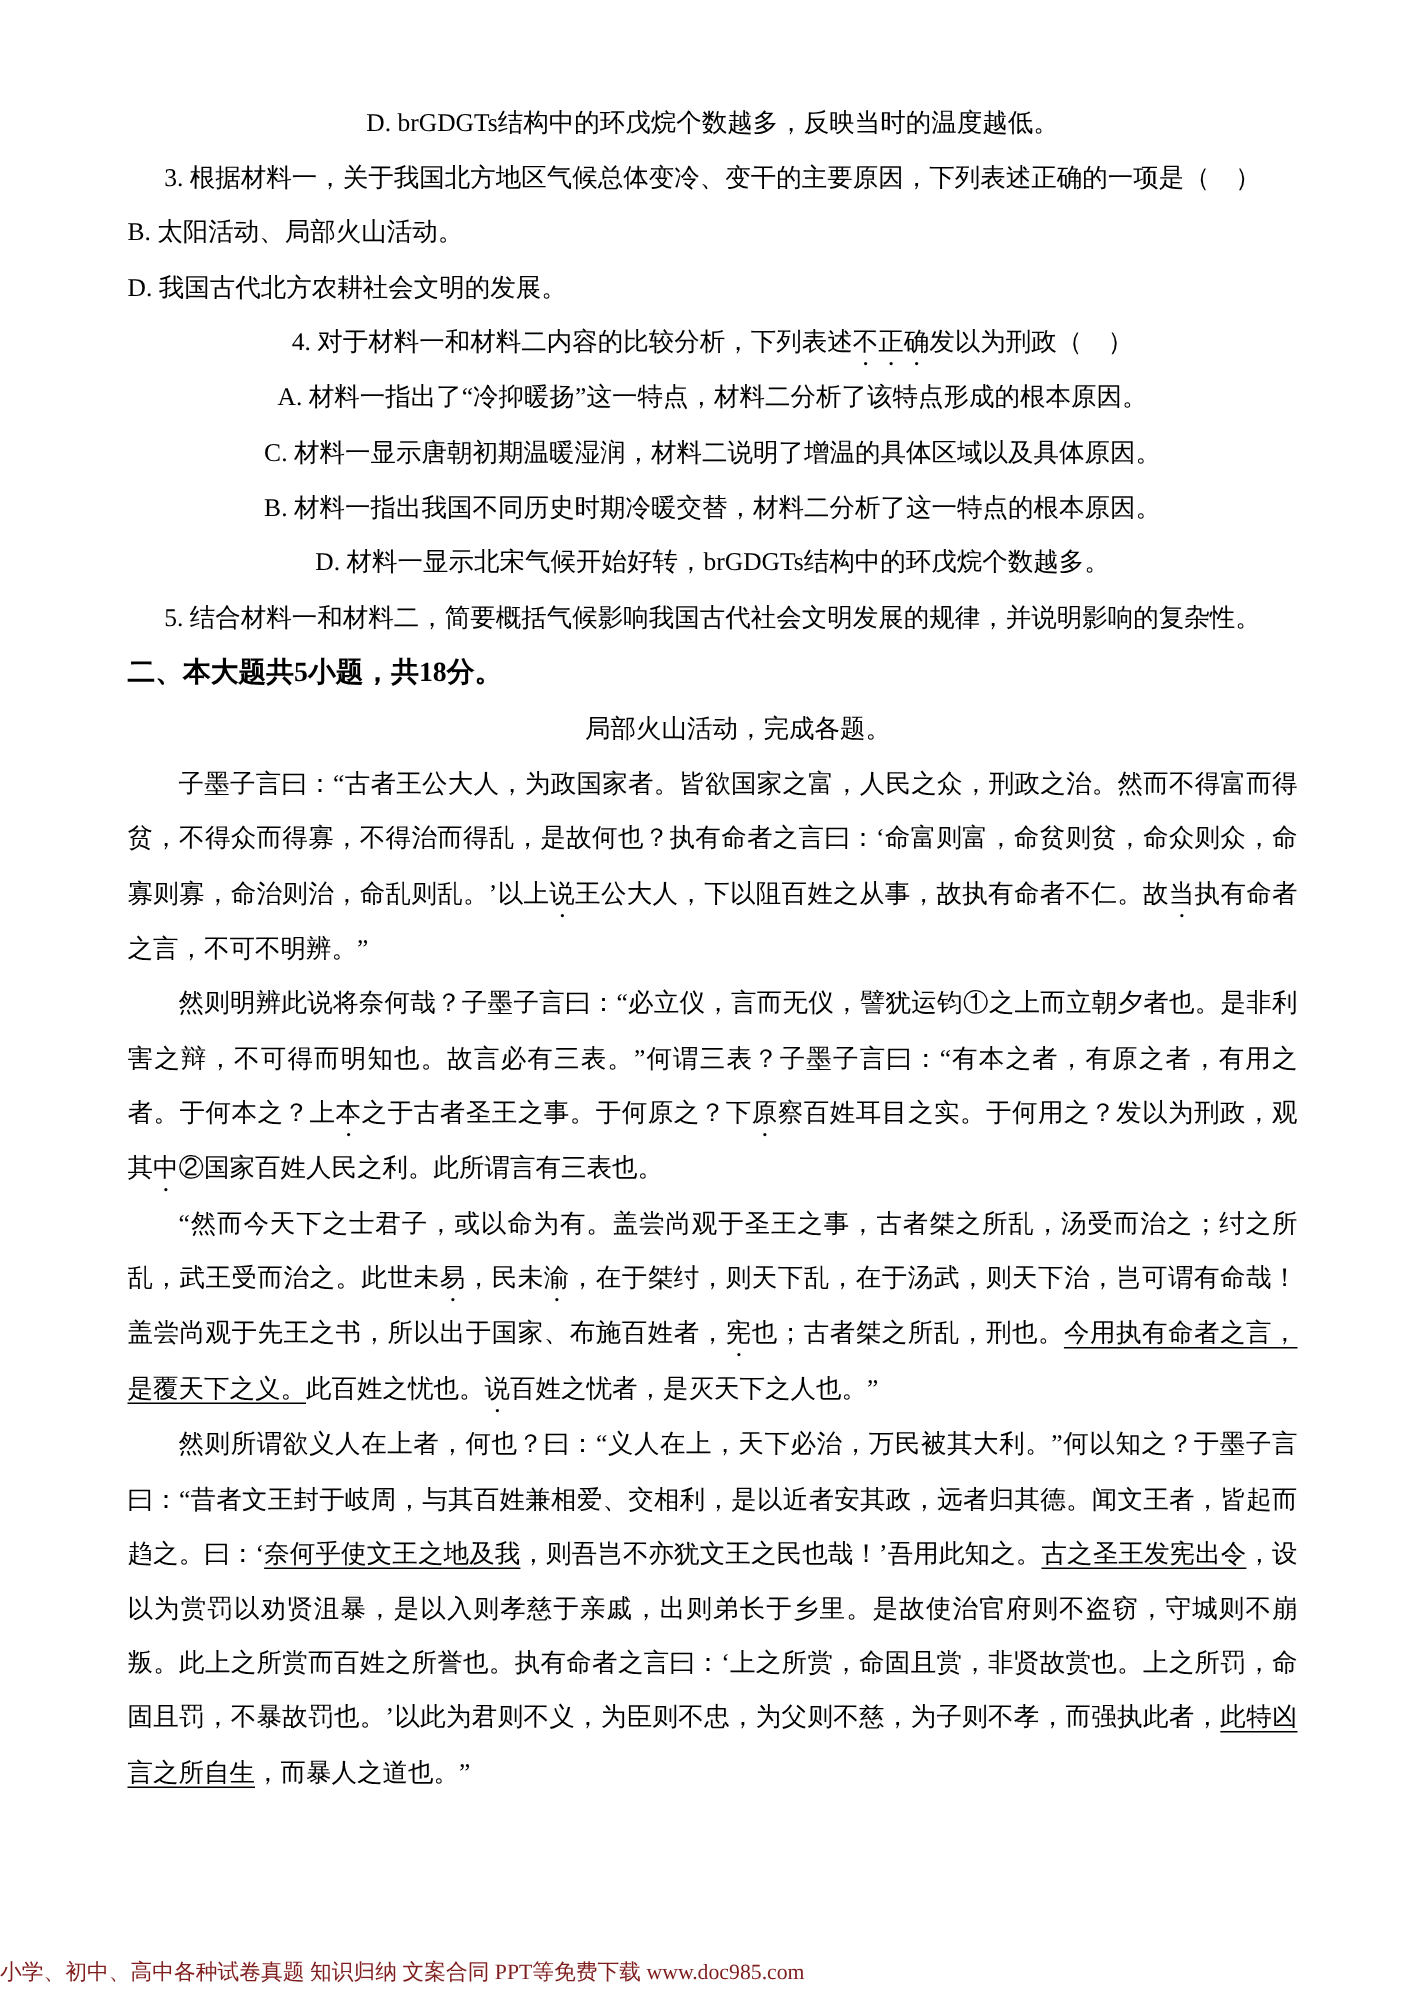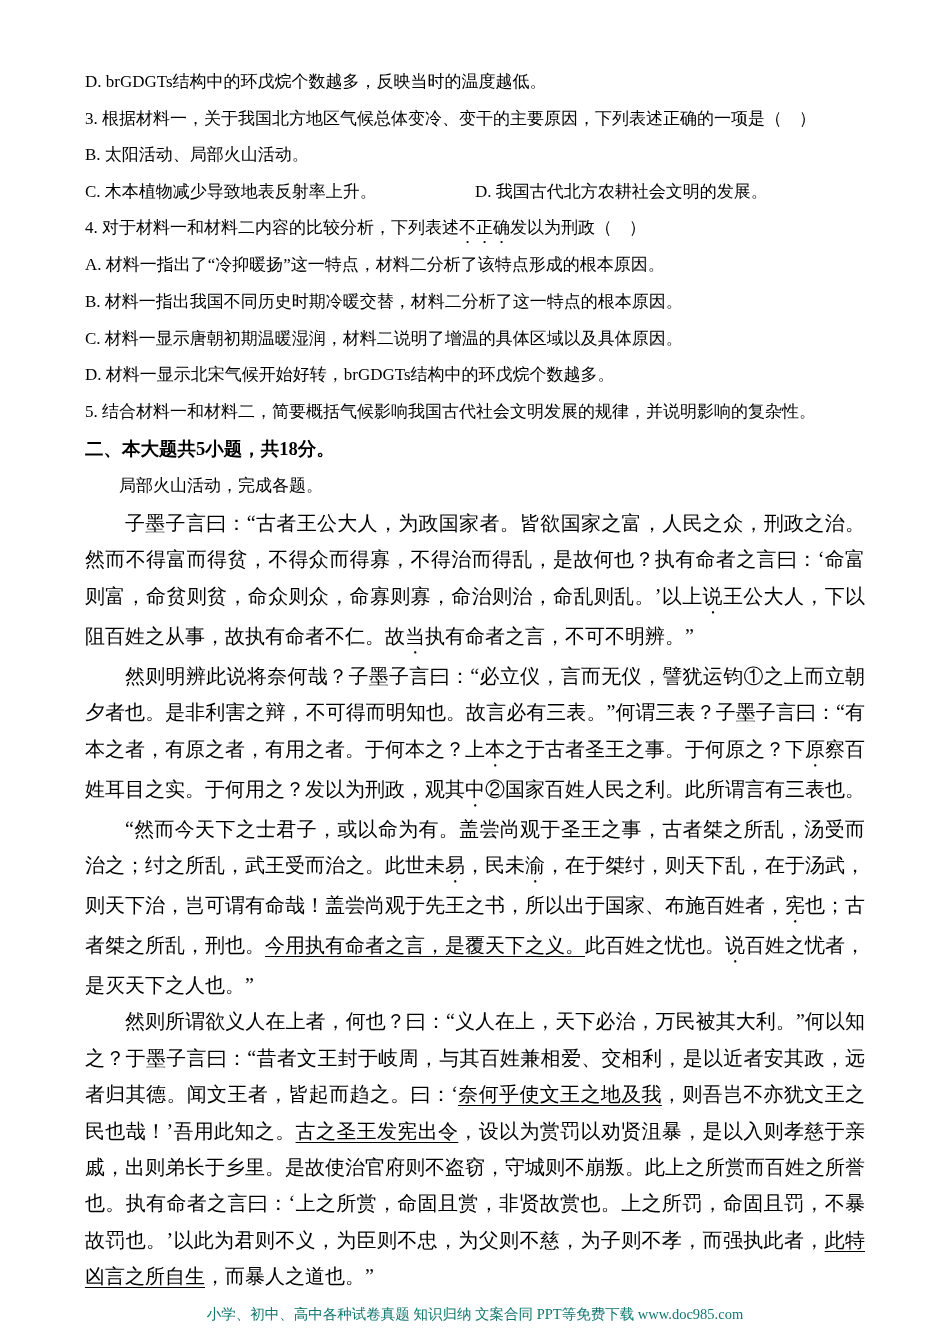--- a/index.html
+++ b/index.html
@@ -14,82 +14,81 @@
   }
   .content {
     padding: 64px 85px 0 85px;
     width: 780px;
   }
   .line {
     margin: 0;
     font-size: 17px;
     line-height: 36.6px;
     white-space: nowrap;
+    text-align: center;
   }
   .opt-row {
     display: flex;
     font-size: 17px;
     line-height: 36.6px;
   }
   .opt-left { width: 390px; }
   .section-heading {
     margin: 0;
     font-size: 18.5px;
     font-weight: bold;
     line-height: 38px;
   }
   .indent { text-indent: 2em; }
   .passage p {
     margin: 0;
-    font-size: 20px;
+    font-size: 17px;
     line-height: 36.4px;
     text-indent: 2em;
     text-align: justify;
   }
   .em-dot {
     -webkit-text-emphasis: filled dot;
     -webkit-text-emphasis-position: under;
     text-emphasis: filled dot;
     text-emphasis-position: under left;
   }
   .uline {
     text-decoration: underline;
     text-underline-offset: 4px;
     text-decoration-thickness: 1px;
   }
   .footer {
     position: absolute;
     left: 0;
     bottom: 20px;
     width: 100%;
-    text-align: center;
     font-size: 14.5px;
-    color: #0f766e;
+    color: #7f1d1d;
   }
 </style>
 </head>
 <body>
 
 <div class="content">
 
   <p class="line">D. brGDGTs结构中的环戊烷个数越多，反映当时的温度越低。</p>
 
   <p class="line">3. 根据材料一，关于我国北方地区气候总体变冷、变干的主要原因，下列表述正确的一项是（　）</p>
   <div class="opt-row">
     <span>B. 太阳活动、局部火山活动。</span>
   </div>
   <div class="opt-row">
-    <span class="opt-left">C. 木本植物减少导致地表反射率上升。</span>
     <span>D. 我国古代北方农耕社会文明的发展。</span>
   </div>
 
   <p class="line"><span>4. 对于材料一和材料二内容的比较分析，下列表述</span><span class="em-dot">不正确</span><span>发以为刑政（　）</span></p>
   <p class="line">A. 材料一指出了“冷抑暖扬”这一特点，材料二分析了该特点形成的根本原因。</p>
+  <p class="line">C. 材料一显示唐朝初期温暖湿润，材料二说明了增温的具体区域以及具体原因。</p>
   <p class="line">B. 材料一指出我国不同历史时期冷暖交替，材料二分析了这一特点的根本原因。</p>
-  <p class="line">C. 材料一显示唐朝初期温暖湿润，材料二说明了增温的具体区域以及具体原因。</p>
   <p class="line">D. 材料一显示北宋气候开始好转，brGDGTs结构中的环戊烷个数越多。</p>
 
   <p class="line">5. 结合材料一和材料二，简要概括气候影响我国古代社会文明发展的规律，并说明影响的复杂性。</p>
 
   <h2 class="section-heading">二、本大题共5小题，共18分。</h2>
   <p class="line indent">局部火山活动，完成各题。</p>
 
   <div class="passage">
     <p><span>子墨子言曰：“古者王公大人，为政国家者。皆欲国家之富，人民之众，刑政之治。然而不得富而得贫，不得众而得寡，不得治而得乱，是故何也？执有命者之言曰：‘命富则富，命贫则贫，命众则众，命寡则寡，命治则治，命乱则乱。’以上</span><span class="em-dot">说</span><span>王公大人，下以阻百姓之从事，故执有命者不仁。故</span><span class="em-dot">当</span><span>执有命者之言，不可不明辨。”</span></p>
     <p><span>然则明辨此说将奈何哉？子墨子言曰：“必立仪，言而无仪，譬犹运钧①之上而立朝夕者也。是非利害之辩，不可得而明知也。故言必有三表。”何谓三表？子墨子言曰：“有本之者，有原之者，有用之者。于何本之？上</span><span class="em-dot">本</span><span>之于古者圣王之事。于何原之？下</span><span class="em-dot">原</span><span>察百姓耳目之实。于何用之？发以为刑政，观其</span><span class="em-dot">中</span><span>②国家百姓人民之利。此所谓言有三表也。</span></p>

